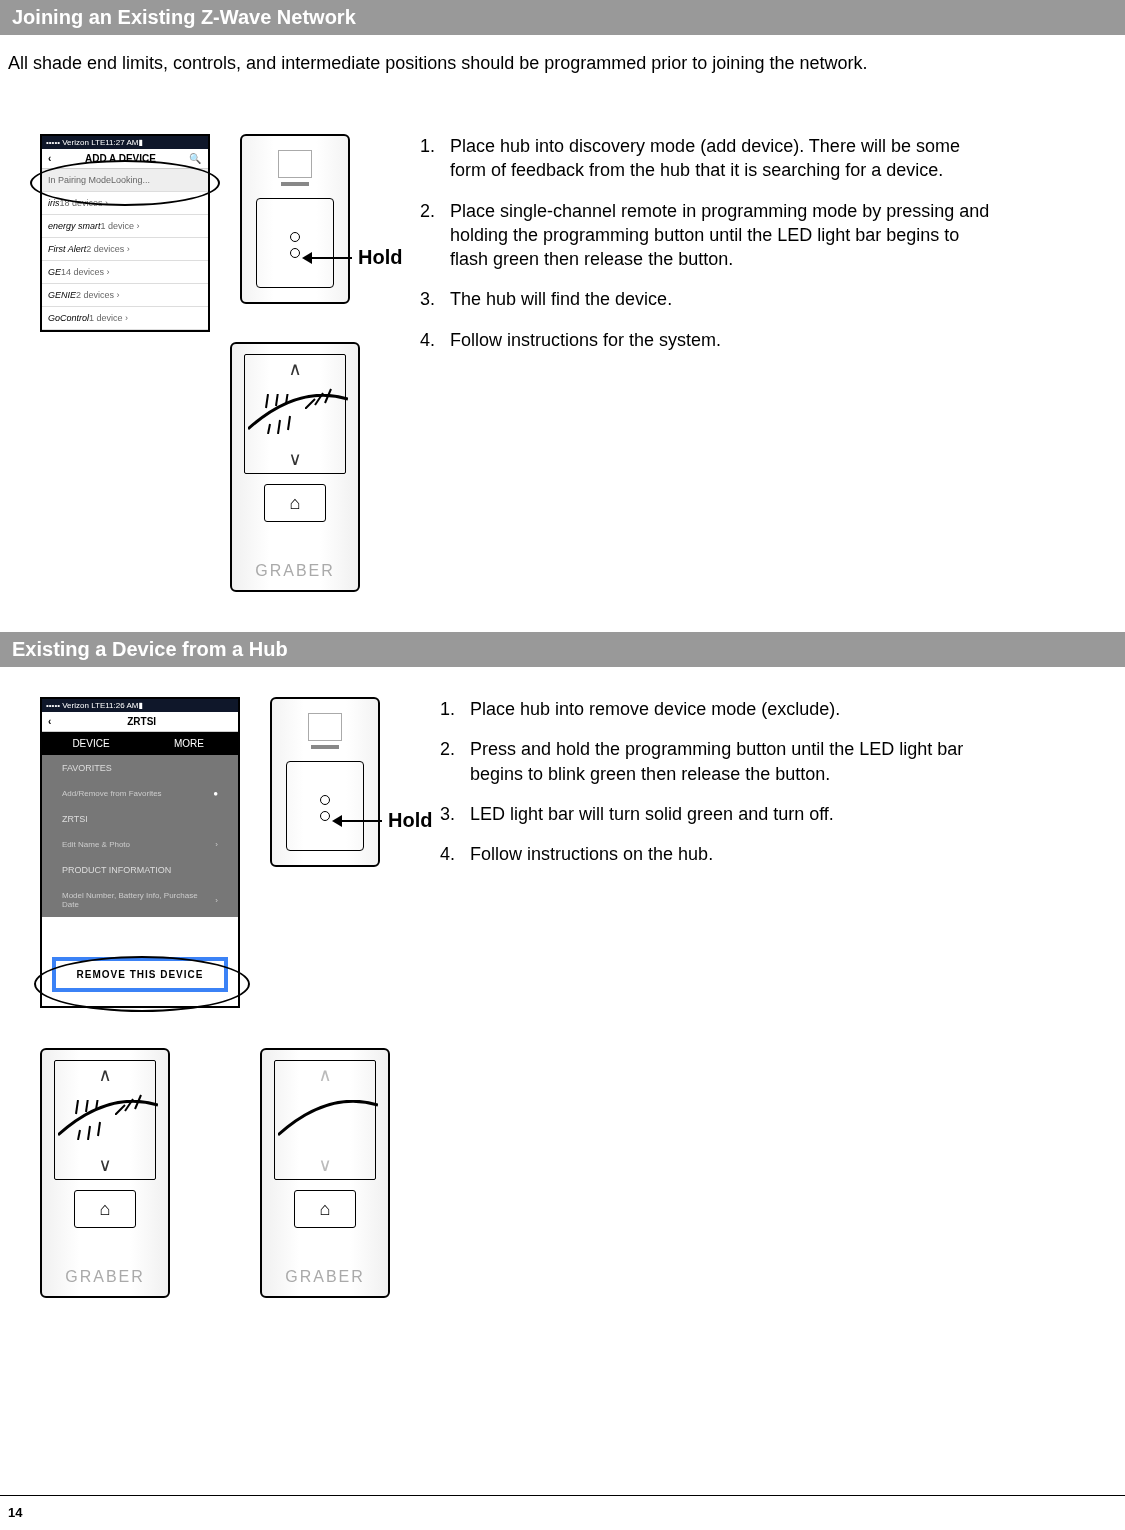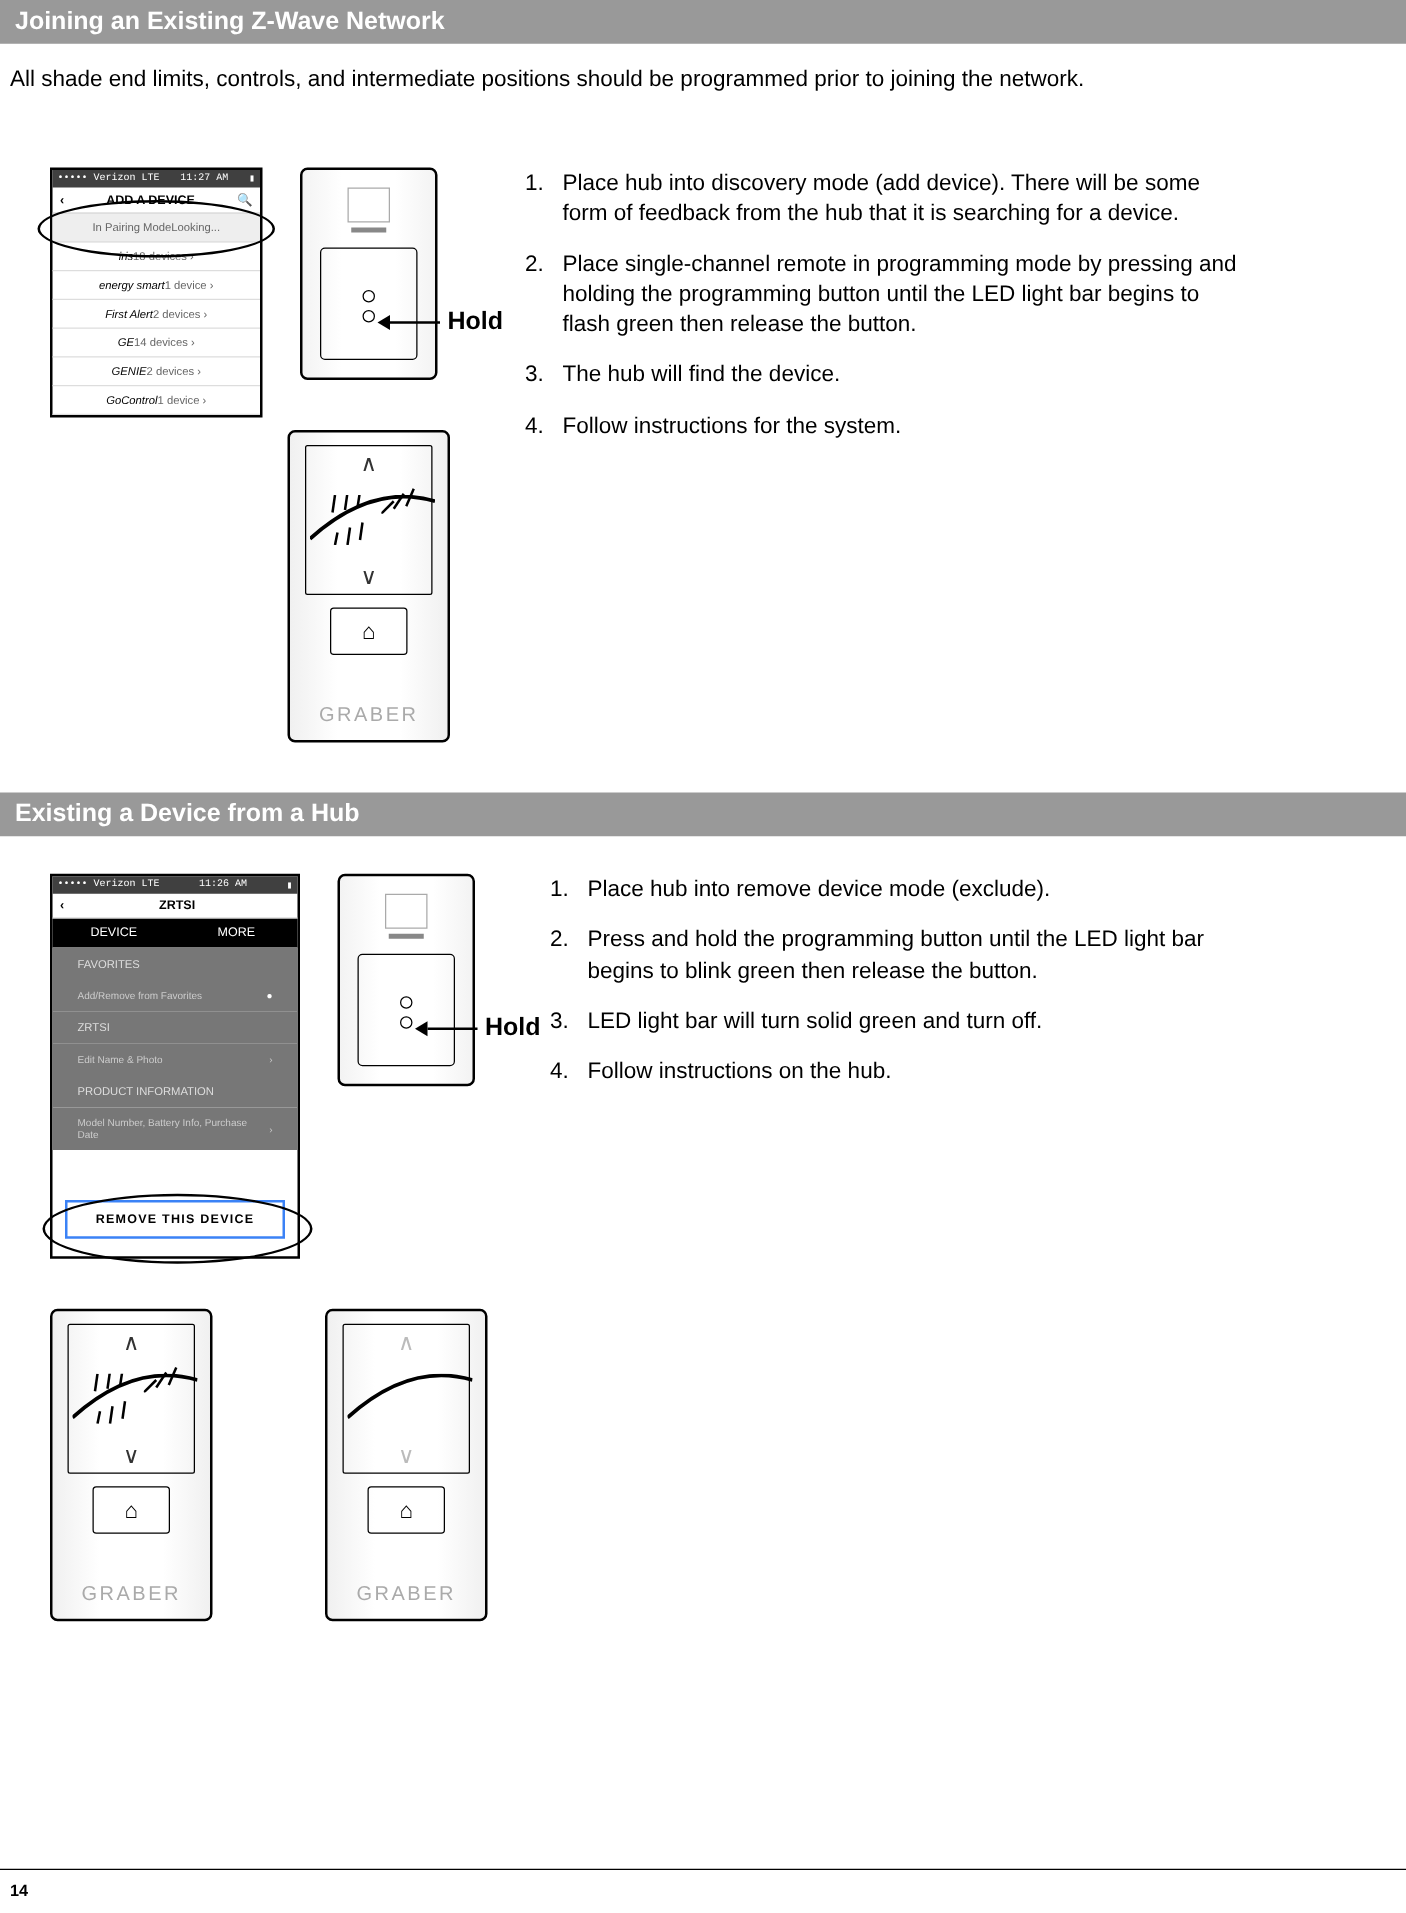--- a/index.html
+++ b/index.html
@@ -41,28 +41,28 @@
     align-items: flex-start;
     gap: 30px;
   }
   .phone {
     width: 170px;
     border: 2px solid #000;
     background: #fff;
     font-size: 10px;
   }
   .phone-status {
-    background:#404040;color:#fff;padding:2px 4px;font-size:8px;display:flex;justify-content:space-between;font-family:Liberation Mono, monospace;
+    background:#0f172a;color:#fff;padding:2px 4px;font-size:8px;display:flex;
   }
   .phone-header {
     display:flex;align-items:center;justify-content:space-between;padding:4px 6px;border-bottom:1px solid #ccc;
     font-weight:bold;font-size:10px;
   }
   .phone-row {
-    display:flex;align-items:center;justify-content:center;padding:6px 6px;border-bottom:1px solid #ddd;
+    display:flex;align-items:center;justify-content:flex-start;padding:6px 6px;border-bottom:1px solid #ddd;
     font-size:9px;color:#666;
   }
   .phone-row .brand {color:#000;font-weight:normal;font-style:italic;}
   .circle-overlay {
     position:absolute;border:2px solid #000;border-radius:50%;
   }
   .phone-wrap {position:relative;}
   .remote-small {
     width: 110px; height: 170px;
     border: 2px solid #000; border-radius: 6px;
@@ -125,21 +125,21 @@
     line-height: 1.35;
     padding-left: 10px;
   }
   .phone2 {
     width: 200px;border:2px solid #000;background:#fff;font-size:10px;
   }
   .phone2 .tabrow{display:flex;background:#000000;color:#fff;font-size:10px;}
   .phone2 .tabrow div{flex:1;text-align:center;padding:6px 0;}
   .phone2 .darkrow{background:#777;color:#ddd;padding:8px 20px;font-size:9px;display:flex;justify-content:space-between;align-items:center;}
   .phone2 .darkrow.small{font-size:8px;color:#ccc;}
-  .phone2 .remove-btn{margin:40px 10px 14px;border:2px solid #3b82f6;text-align:center;padding:8px 0;font-size:10px;font-weight:bold;letter-spacing:1px;}
+  .phone2 .remove-btn{margin:40px 10px 14px;border:4px solid #3b82f6;text-align:center;padding:8px 0;font-size:10px;font-weight:bold;letter-spacing:1px;}
   .bottom-remotes {display:flex;gap:90px;margin-left:40px;margin-top:30px;}
   .pagenum {position:absolute;bottom:10px;left:8px;font-size:13px;font-weight:bold;text-align:center;}
   .hr {border-top:1px solid #000;margin:0 0 4px 0;}
 </style>
 </head>
 <body>
 
 <div class="section-header">Joining an Existing Z-Wave Network</div>
 <p class="intro">All shade end limits, controls, and intermediate positions should be programmed prior to joining the network.</p>
 

